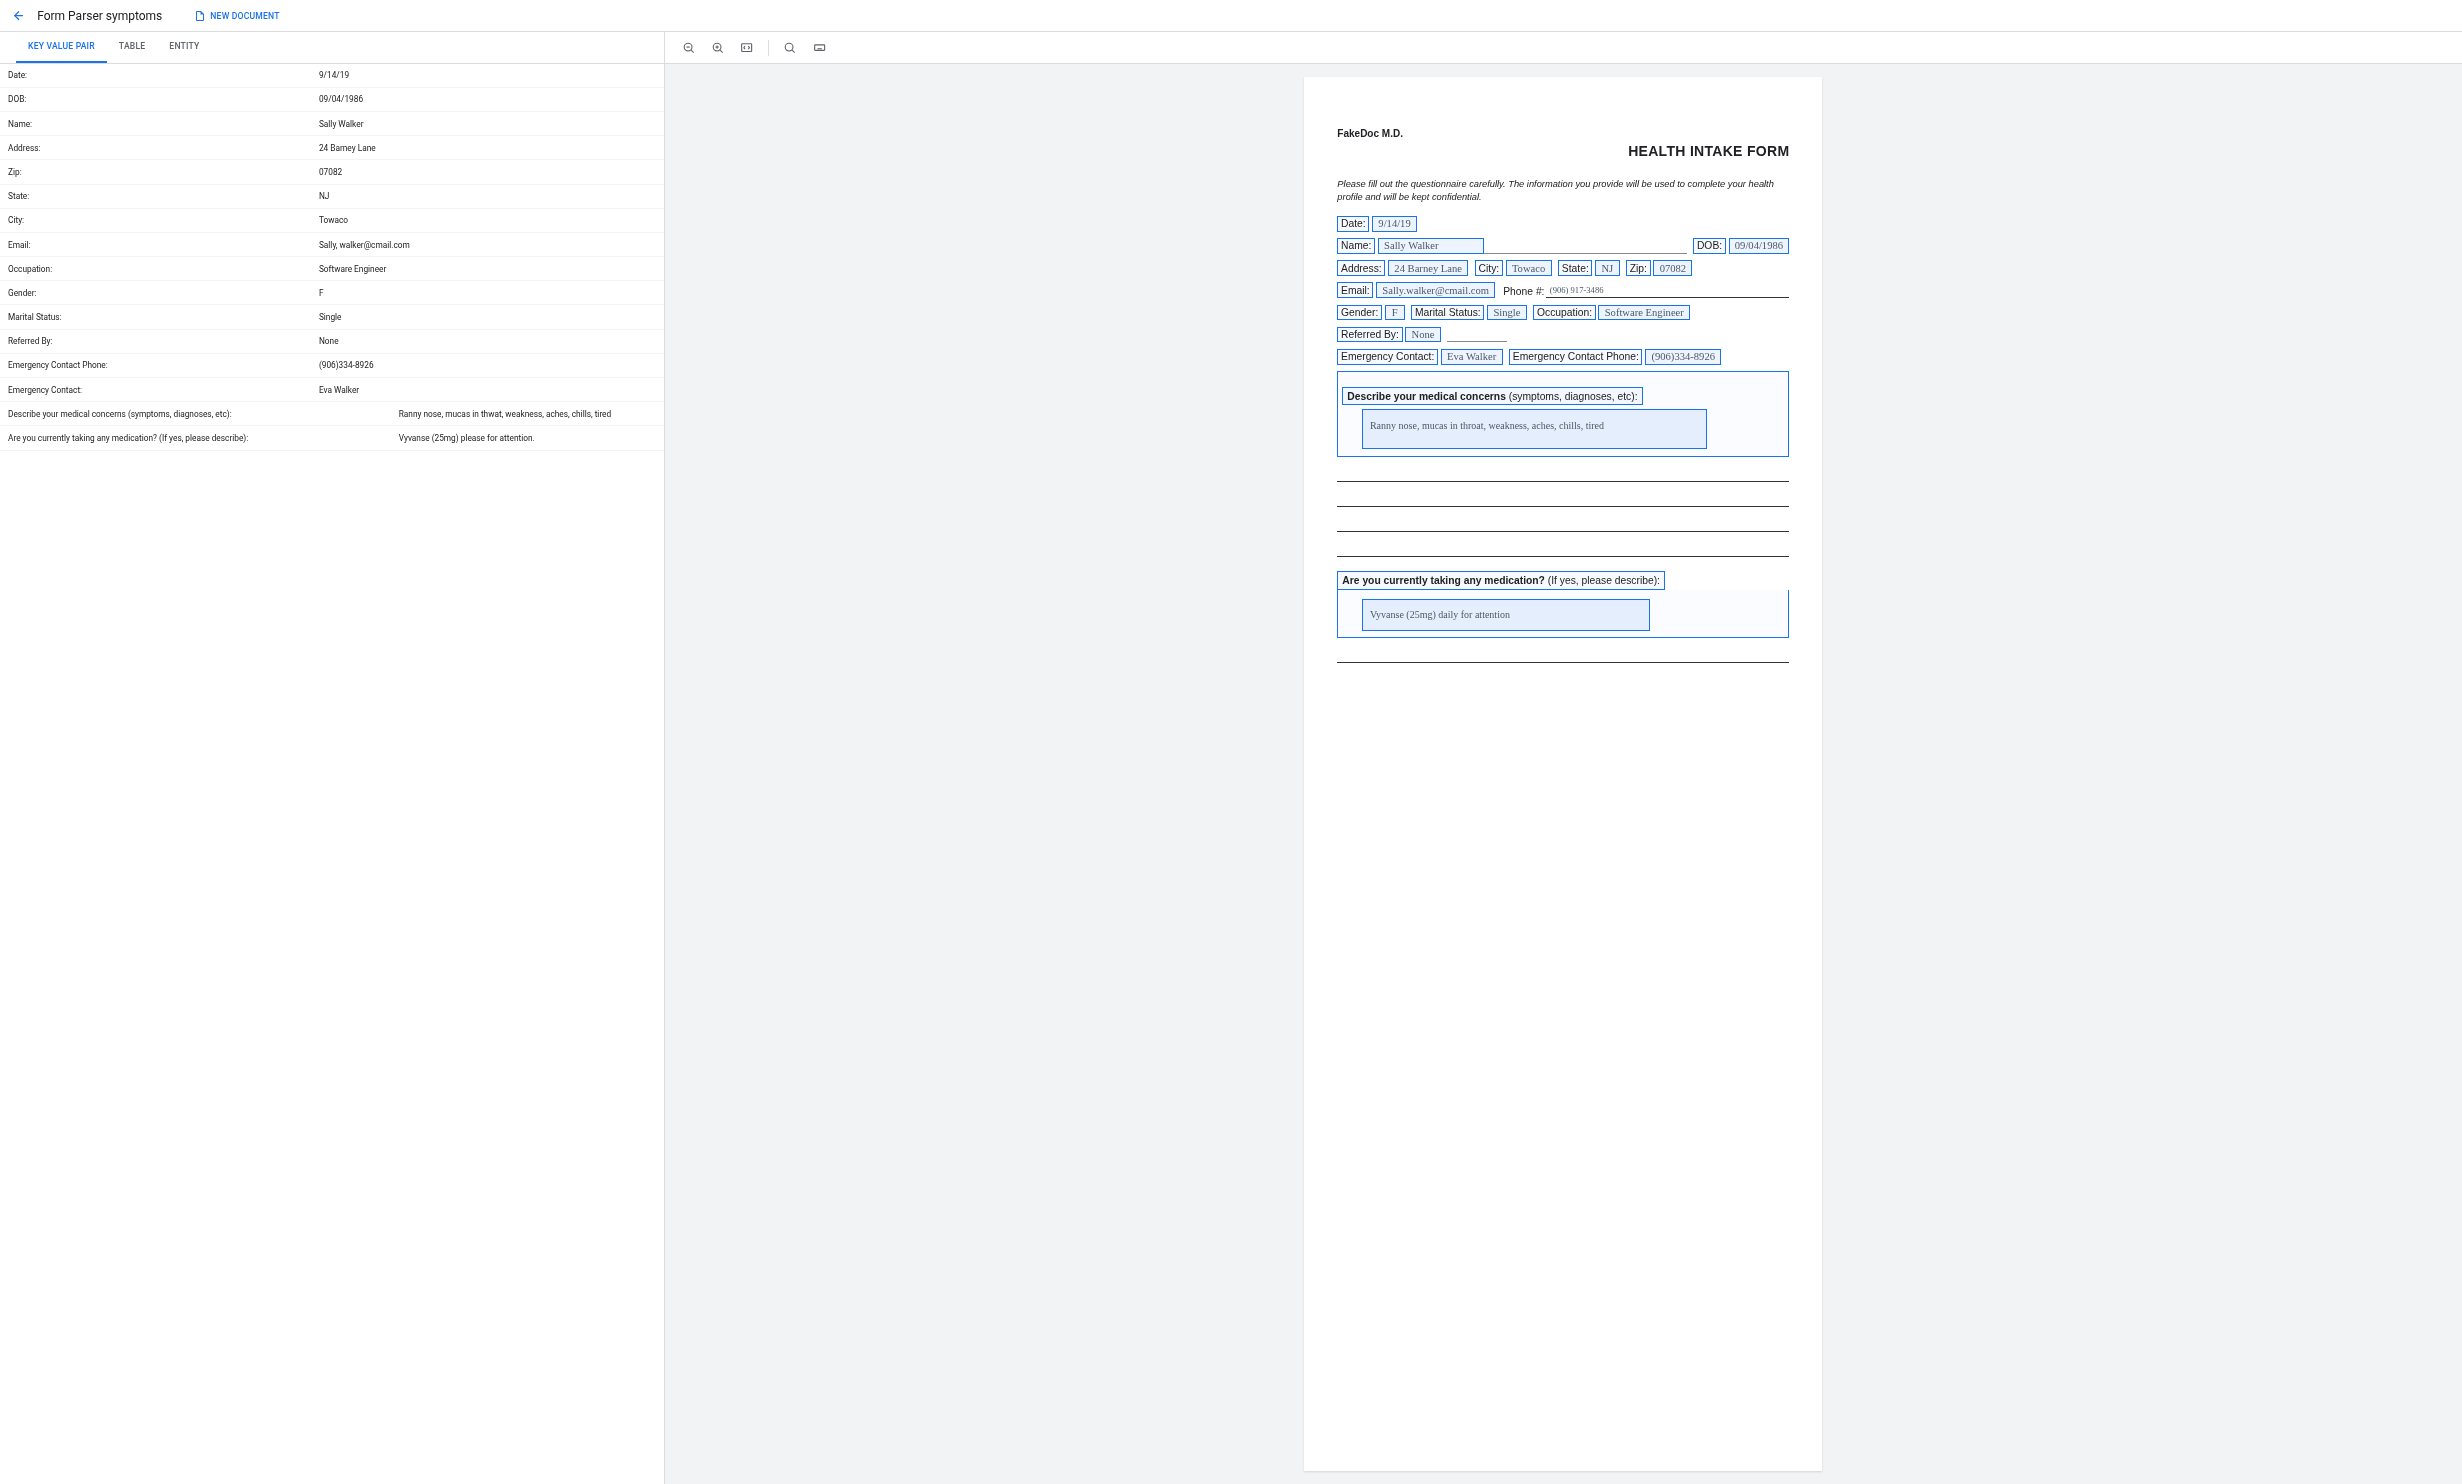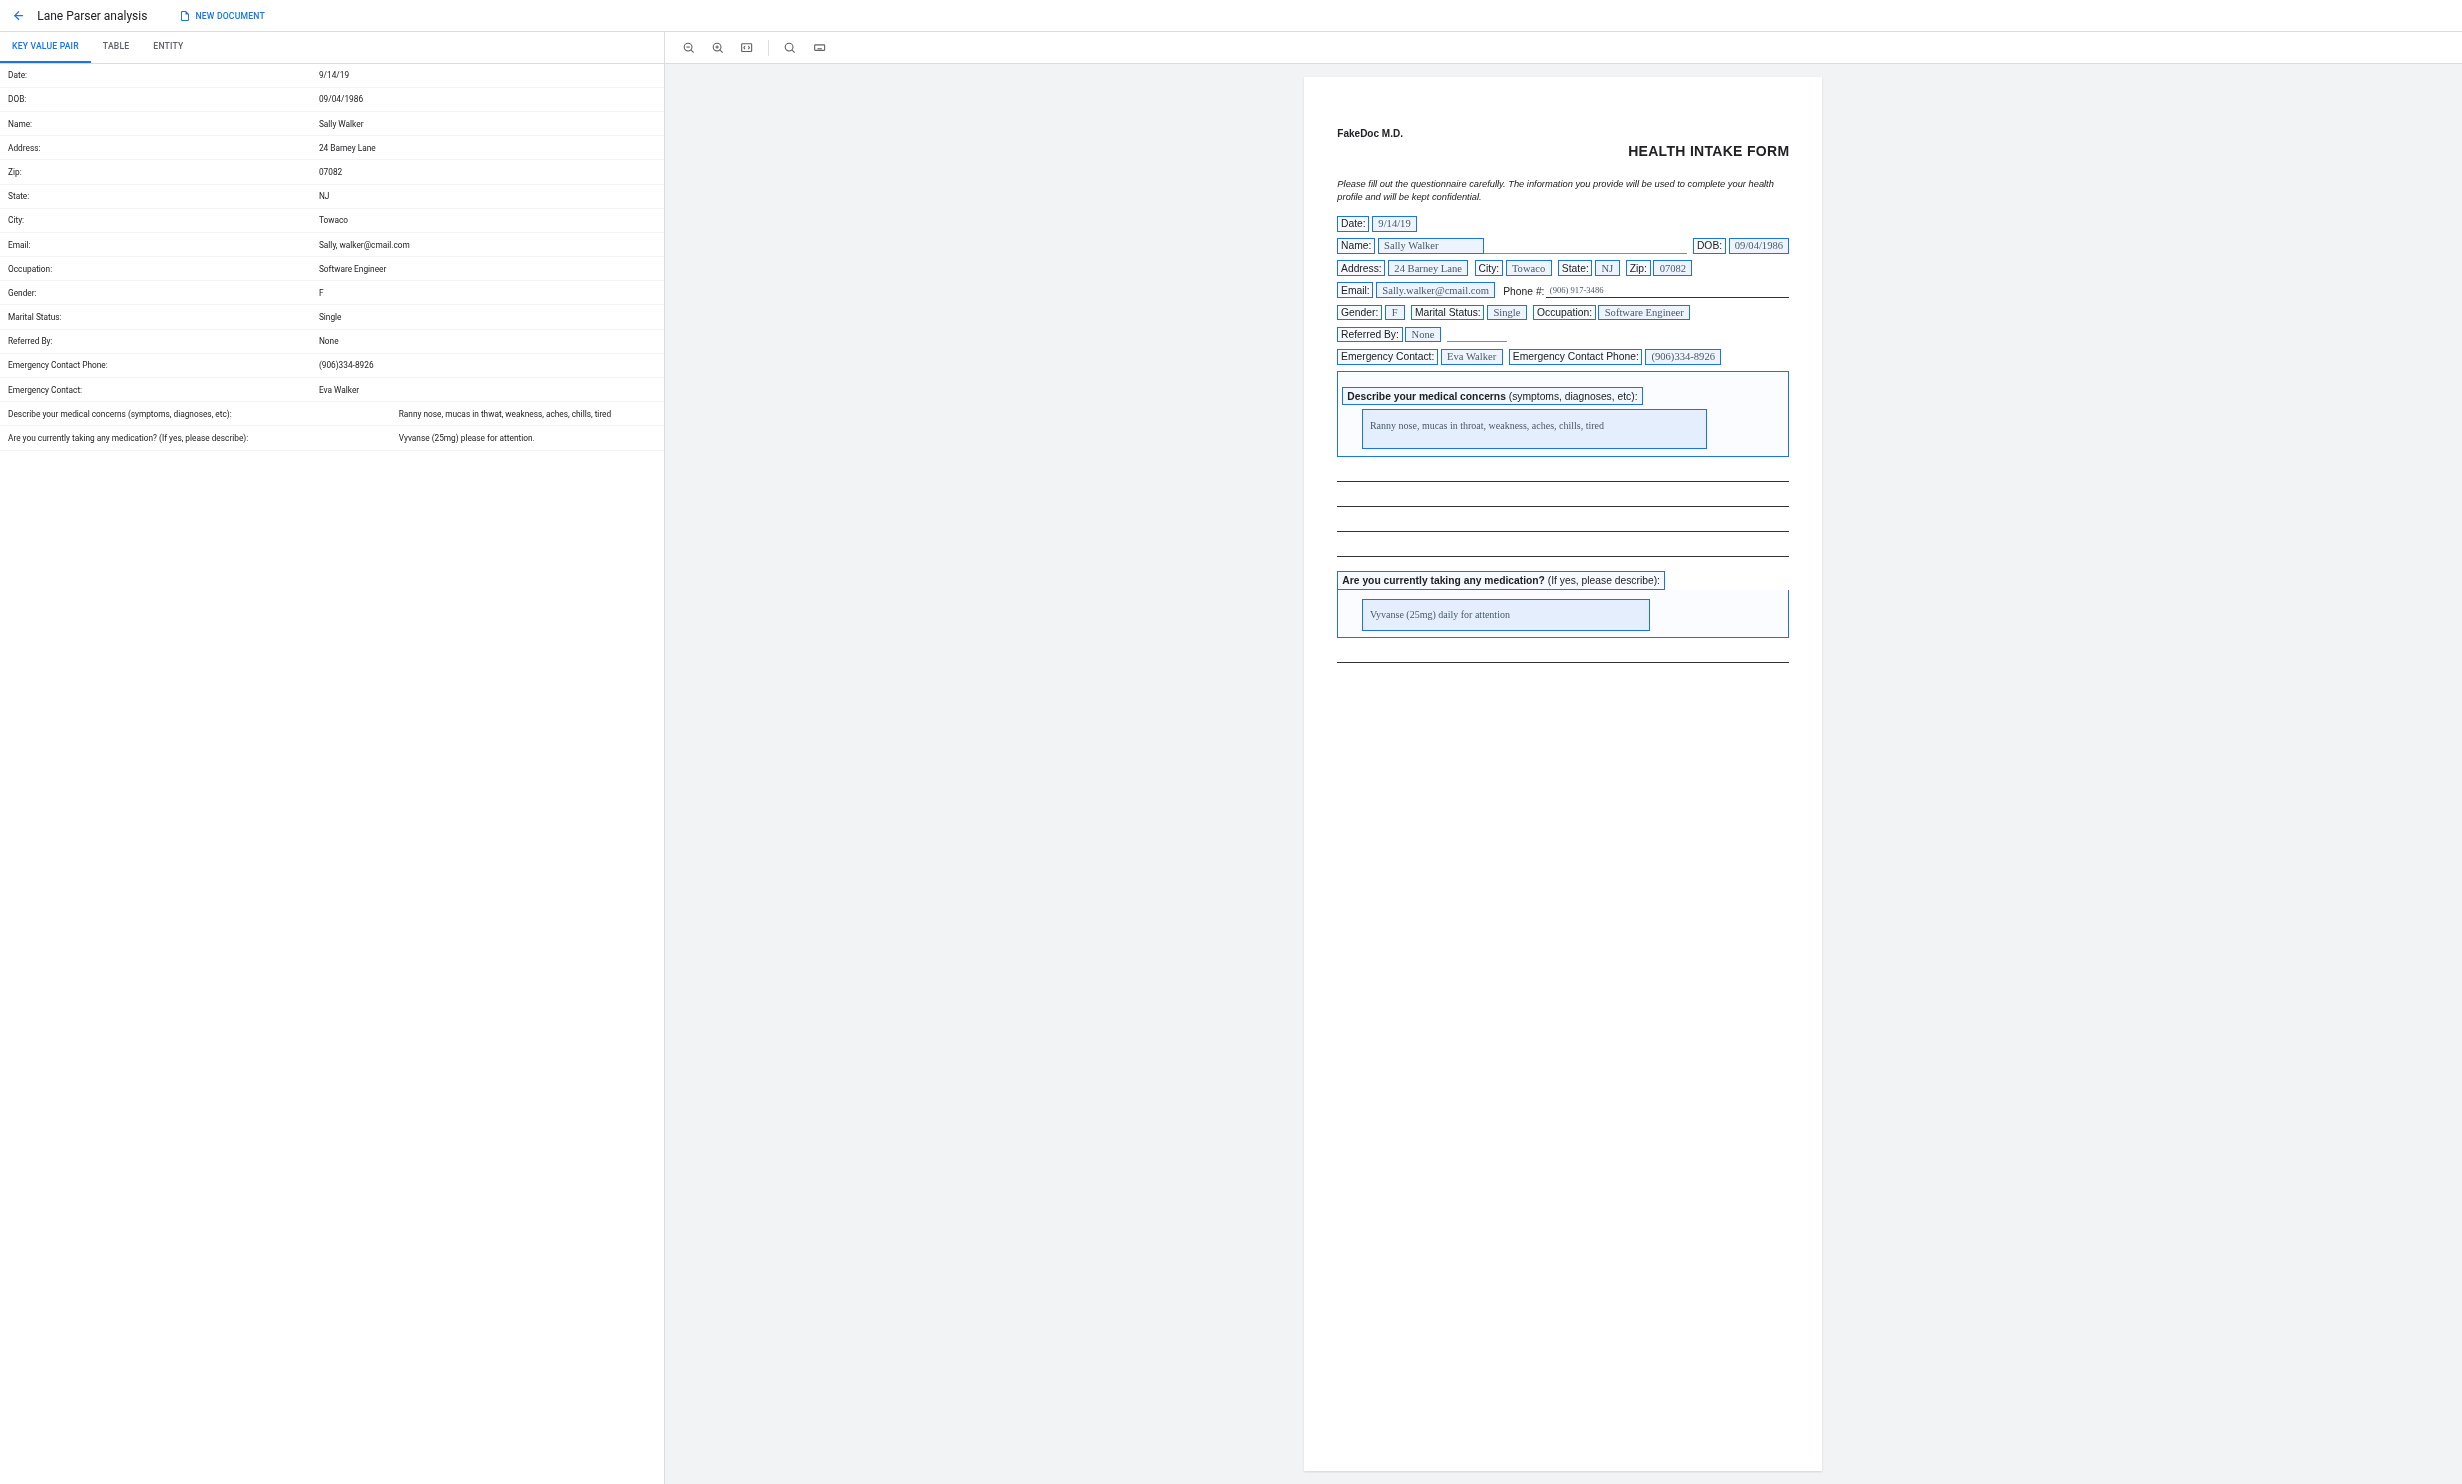--- a/index.html
+++ b/index.html
@@ -46,21 +46,21 @@
   .left-panel {
     width: 27%;
     min-width: 212px;
     border-right: 0.7px solid #dadce0;
     display: flex; flex-direction: column;
     background: #fff;
   }
   .tabs {
     display: flex;
     border-bottom: 0.7px solid #dadce0;
-    padding: 0 0px;
+    padding: 0 16px;
   }
   .tab {
     padding: 9.3px 12px;
     font-size: 8.6px;
     color: #5f6368;
     font-weight: 500;
     letter-spacing: 0.2px;
     cursor: pointer;
     border-bottom: 2px solid transparent;
   }
@@ -196,21 +196,21 @@
 
 <div class="app">
 
   <div class="top-header">
     <div class="back-arrow">
       <svg width="13.3" height="13.3" viewBox="0 0 24 24" fill="none" stroke="#1a73e8" stroke-width="2.2" stroke-linecap="round" stroke-linejoin="round">
           <line x1="19" y1="12" x2="5" y2="12"></line>
           <polyline points="12 19 5 12 12 5"></polyline>
         </svg>
     </div>
-    <div class="page-title">Lane Parser analysis</div>
+    <div class="page-title">Form Parser symptoms</div>
     <div class="new-doc-btn">
       <svg width="12" height="12" viewBox="0 0 24 24" fill="#1a73e8">
           <path d="M14 2H6a2 2 0 0 0-2 2v16a2 2 0 0 0 2 2h12a2 2 0 0 0 2-2V8l-6-6zM6 20V4h7v5h5v11H6z"></path>
         </svg>
       <span>NEW DOCUMENT</span>
     </div>
   </div>
 
   <div class="body">
 

